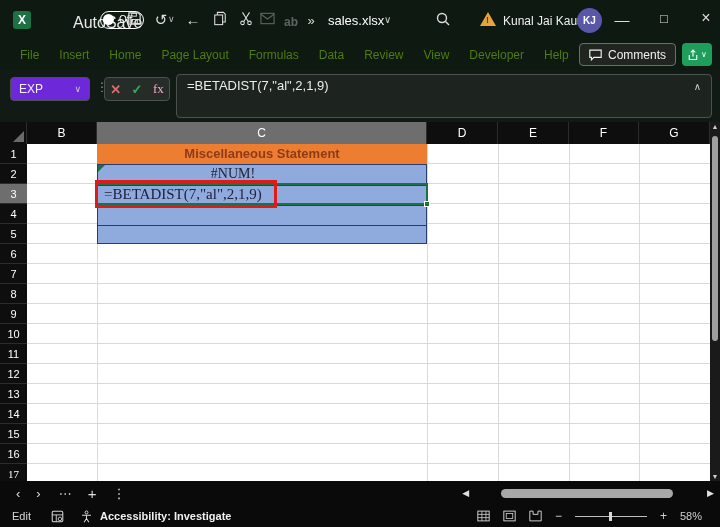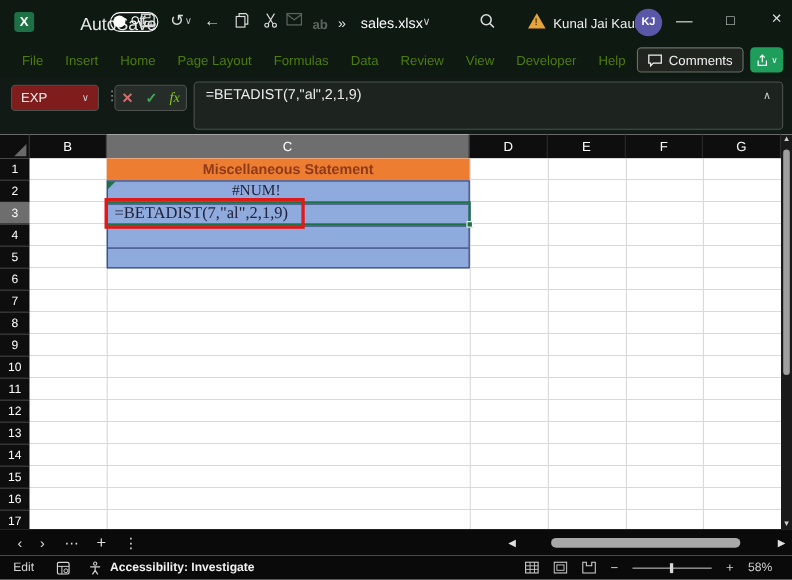--- a/index.html
+++ b/index.html
@@ -41,30 +41,30 @@
   .rtab { color:#4d7c0f; font-size:12px; padding:2px 4px; white-space:nowrap; }
   .comments-btn { position:absolute; right:44px; top:3px; height:23px; display:flex; align-items:center; gap:6px;
                   border:1px solid #6a6f6c; border-radius:4px; background:#20261f; color:#f0f0f0;
                   font-size:12px; padding:0 9px; }
   .share-btn { position:absolute; right:8px; top:3px; width:30px; height:23px; background:var(--share_green);
                border-radius:4px; display:flex; align-items:center; justify-content:center; gap:2px; color:#fff; }
   .share-btn .sv-chev { font-size:8px; color:#eafff3; }
 
   
   .fbar { position:relative; height:52px; background:#121a15; }
-  .namebox { position:absolute; left:10px; top:7px; width:80px; height:24px; background:#7f1d1d;
+  .namebox { position:absolute; left:10px; top:7px; width:80px; height:24px; background:#6d28d9;
              border:1px solid #4c524e; border-radius:4px; color:#f0f0f0; font-size:12px;
              display:flex; align-items:center; padding:0 8px; }
   .namebox .nb-chev { margin-left:auto; font-size:9px; color:#ccc; }
   .fdots { position:absolute; left:96px; top:10px; color:#9a9a9a; font-size:12px; letter-spacing:0; }
   .fbtns { position:absolute; left:104px; top:7px; width:66px; height:24px; background:#262c28;
            border:1px solid #4c524e; border-radius:4px; display:flex; align-items:center; justify-content:space-around; }
   .fb-x { color:#e06a6a; font-size:13px; font-weight:bold; }
   .fb-ok { color:#3fa65b; font-size:13px; font-weight:bold; }
-  .fb-fx { color:#84cc16; font-size:13px; font-style:italic; font-family:"Liberation Serif", serif; }
+  .fb-fx { color:#f9a8d4; font-size:13px; font-family:"Liberation Serif", serif; }
   .finput { position:absolute; left:176px; right:8px; top:4px; height:44px; background:#1d231f;
             border:1px solid #4c524e; border-radius:4px; color:#ececec; font-size:13px;
             padding:3px 24px 0 10px; }
   .fi-chev { position:absolute; right:10px; top:6px; color:#ccc; font-size:10px; }
 
   
   .grid-region { position:relative; height:359px; background:#fff; overflow:hidden; }
   .col-headers { display:flex; height:22px; }
   .corner { width:27px; height:22px; background:#0e0e0e; position:relative; border-right:1px solid #2c2c2c; }
   .corner .tri { position:absolute; right:2px; bottom:2px; width:0; height:0;
@@ -263,21 +263,21 @@
           <span class="row-h" style="display: block;">7</span>
           <span class="row-h" style="display: block;">8</span>
           <span class="row-h" style="display: block;">9</span>
           <span class="row-h" style="display: block;">10</span>
           <span class="row-h" style="display: block;">11</span>
           <span class="row-h" style="display: block;">12</span>
           <span class="row-h" style="display: block;">13</span>
           <span class="row-h" style="display: block; text-align: center;">14</span>
           <span class="row-h" style="display: block;">15</span>
           <span class="row-h" style="display: block;">16</span>
-          <span class="row-h" style="display: block;">17</span>
+          <span class="row-h" style="display: block; font-family: Liberation Serif, serif;">17</span>
         </div>
       <div class="cells-area">
         <div class="vl" style="left:70px"></div>
         <div class="vl" style="left:400px"></div>
         <div class="vl" style="left:471px"></div>
         <div class="vl" style="left:542px"></div>
         <div class="vl" style="left:612px"></div>
 
         <div class="cell-c1">Miscellaneous Statement</div>
         <div class="blue-block">

